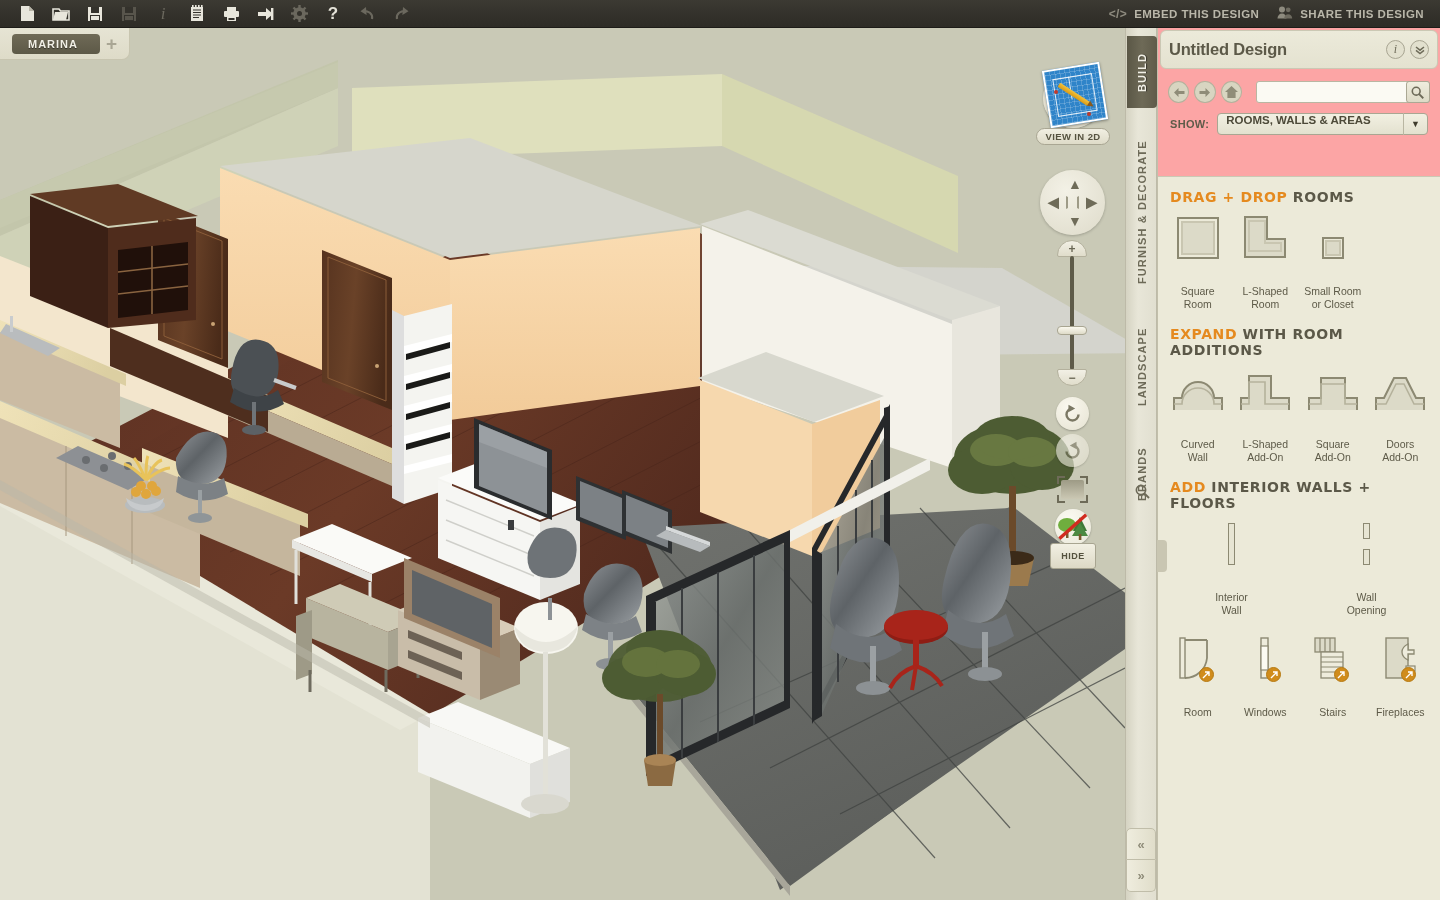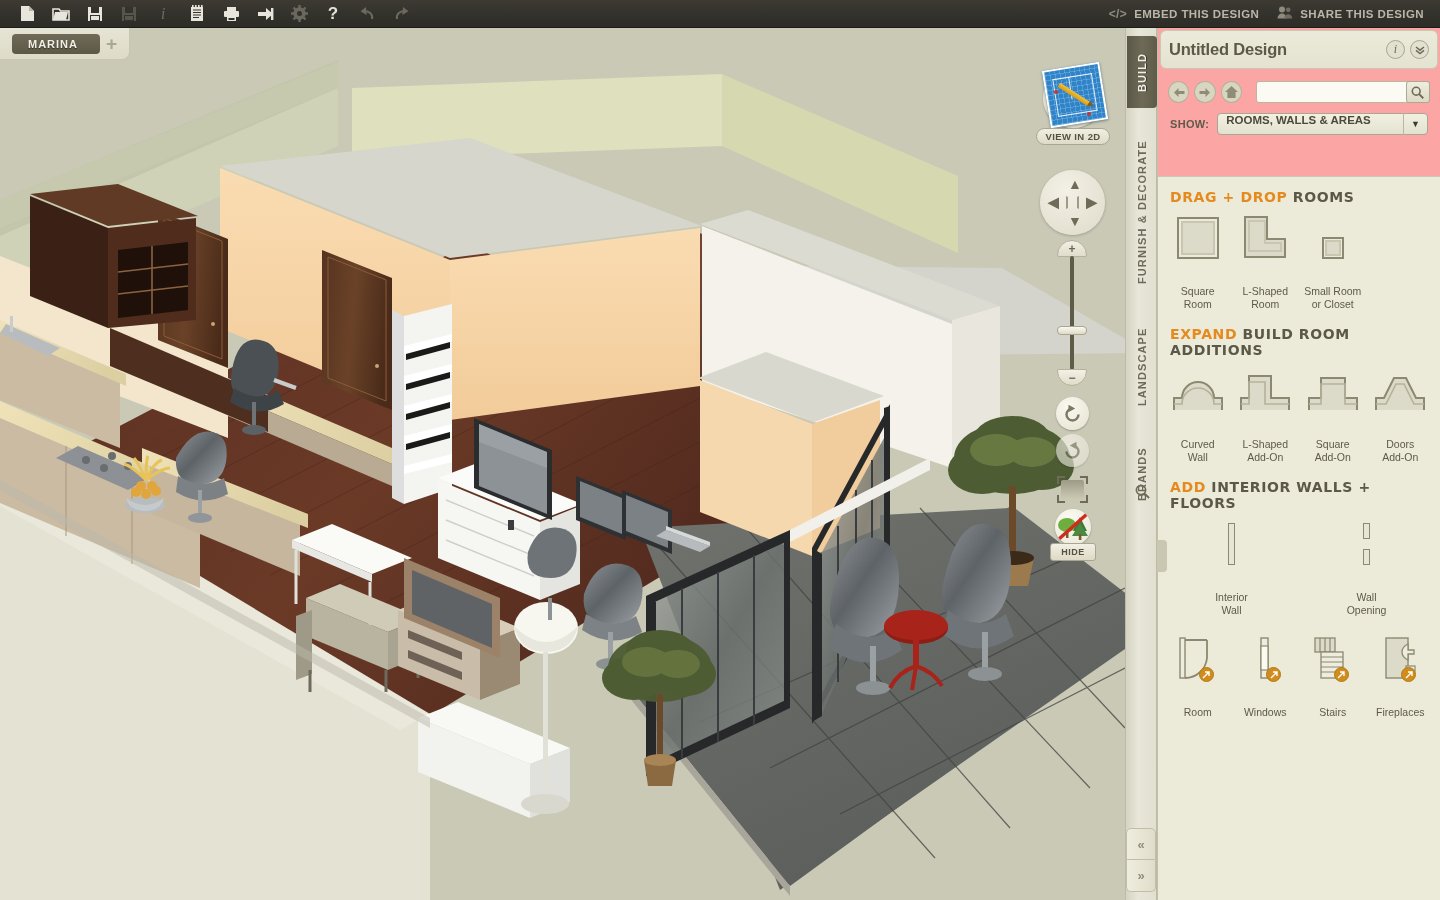--- a/index.html
+++ b/index.html
@@ -271,21 +271,21 @@
   }
   .brk { position: absolute; width: 8px; height: 8px; border: 2px solid #6e6b58; }
   .brk.tl { left: 0; top: 0; border-right: 0; border-bottom: 0; }
   .brk.tr { right: 0; top: 0; border-left: 0; border-bottom: 0; }
   .brk.bl { left: 0; bottom: 0; border-right: 0; border-top: 0; }
   .brk.br { right: 0; bottom: 0; border-left: 0; border-top: 0; }
   #hide-btn { position: absolute; left: 1055px; top: 481px; width: 36px; height: 36px; border-radius: 50%;
     background: radial-gradient(circle at 38% 30%, #fbfaf2, #e9e7d8);
     box-shadow: 0 1px 2px rgba(0,0,0,.25); z-index: 12; cursor: pointer; overflow: hidden; }
   #hide-lbl {
-    position: absolute; left: 1050px; top: 515px; width: 46px; height: 18px;
+    position: absolute; left: 1050px; top: 515px; width: 46px; height: 26px;
     background: linear-gradient(180deg,#f2f0e3,#ddd9c6); border: 1px solid #a8a591; border-radius: 3px;
     font-size: 9px; font-weight: bold; color: #55523f; letter-spacing: .5px;
     display: flex; align-items: center; justify-content: center; z-index: 13;
   }
   #corner-ctl { position: absolute; left: 1126px; top: 828px; width: 30px; height: 66px; z-index: 25; }
   .corner-btn {
     width: 30px; height: 32px;
     background: linear-gradient(90deg,#efedde,#e0ddca);
     border: 1px solid #c0bda9;
     display: flex; align-items: center; justify-content: center;
@@ -978,21 +978,21 @@
         </div>
         <div class="cell">
           <div class="art"></div>
           <div class="cap"></div>
         </div>
       </div>
     </div>
 
     <div class="sec">
       <div class="sec-title">
-        <span class="hl">EXPAND</span><span> BUILD ROOM ADDITIONS</span>
+        <span class="hl">EXPAND</span><span> WITH ROOM ADDITIONS</span>
       </div>
       <div class="row">
         <div class="cell">
           <div class="art">
             <svg width="52" height="40" viewBox="0 0 52 40">
                 <path d="M2 38V26h8a16 16 0 0 1 32 0h8v12" fill="#dcdac8" stroke="#8c8972" stroke-width="2"></path>
                 <path d="M2 32h8a16 16 0 0 1 32 0h8" fill="none" stroke="#b5b29c" stroke-width="1.6"></path>
               </svg>
           </div>
           <div class="cap" style="white-space:pre-line">Curved

